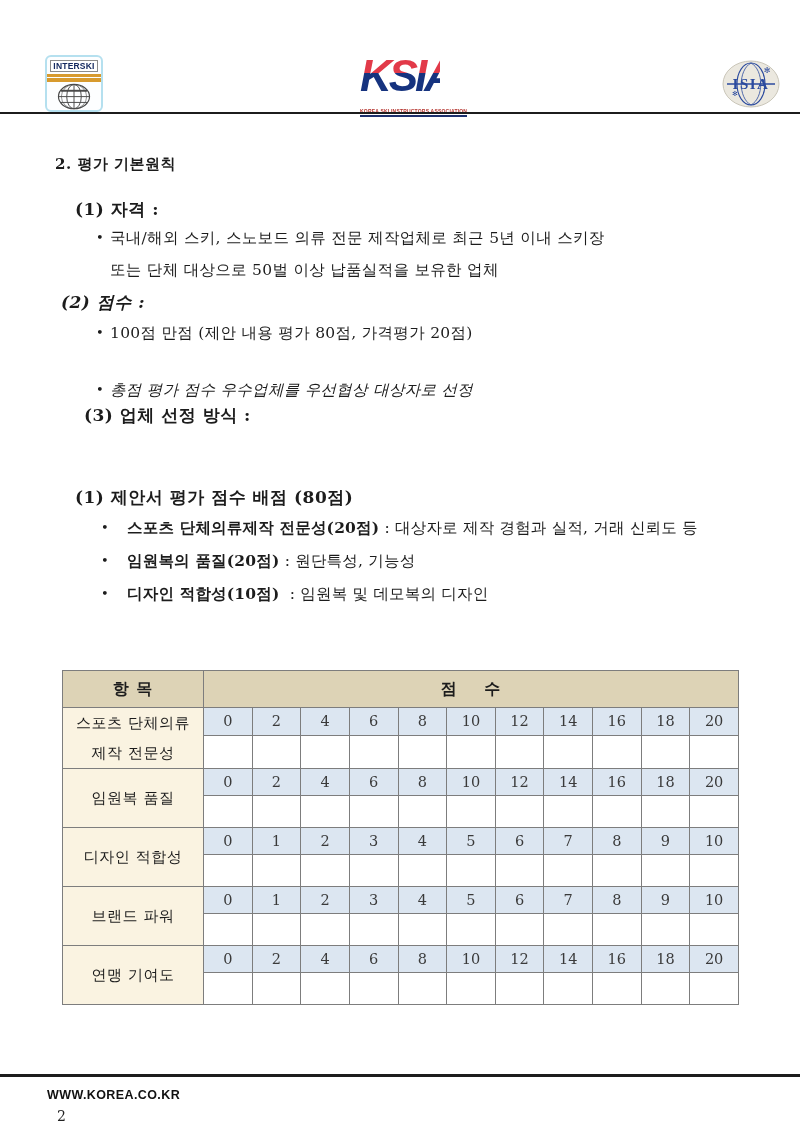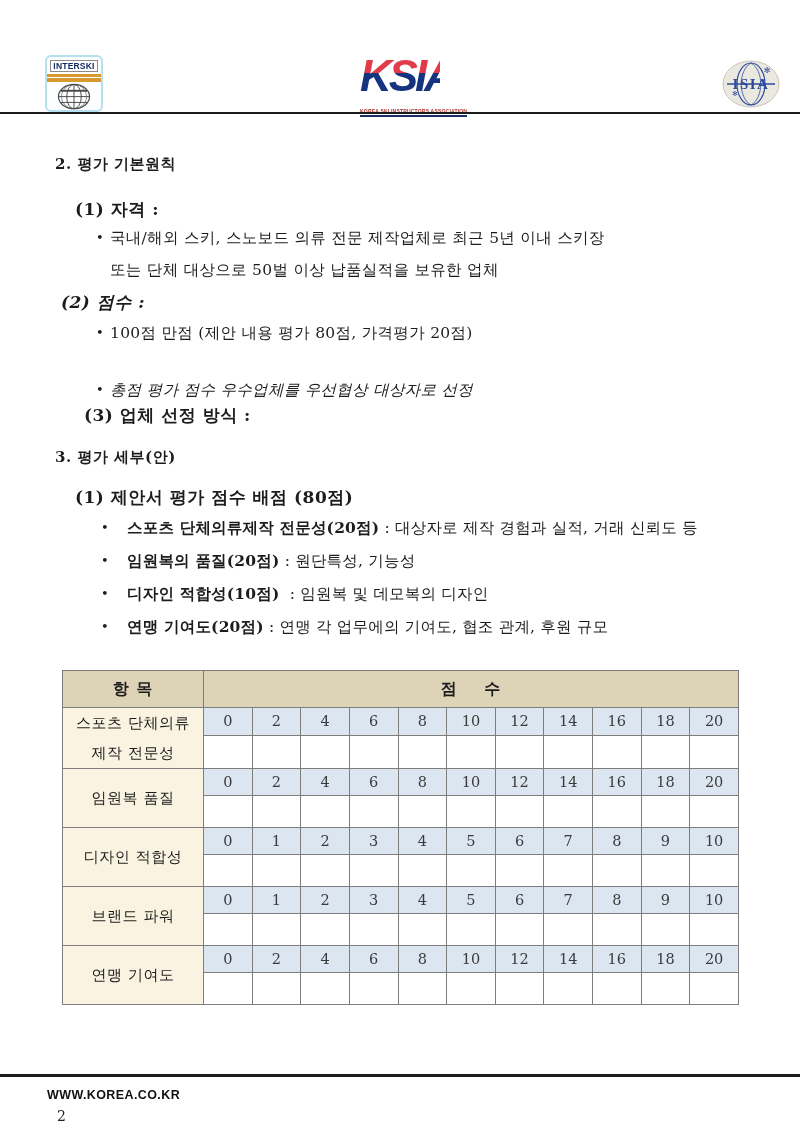--- a/index.html
+++ b/index.html
@@ -130,36 +130,32 @@
   <div class="abs sub-head" style="left:75px; top:198px;">(1) 자격 :</div>
   <div class="abs bullet" style="left:110px; top:222px; width:650px;">국내/해외 스키, 스노보드 의류 전문 제작업체로 최근 5년 이내 스키장
 또는 단체 대상으로 50벌 이상 납품실적을 보유한 업체</div>
 
   <div class="abs sub-head" style="left:61px; top:291px;font-style:italic;">(2) 점수 :</div>
   <div class="abs bullet" style="left:110px; top:317px; width:650px;">100점 만점 (제안 내용 평가 80점, 가격평가 20점)</div>
 
   <div class="abs sub-head" style="left:84px; top:356px;margin-top:48px;">(3) 업체 선정 방식 :</div>
   <div class="abs bullet" style="left:110px; top:374px; width:650px;font-style:italic;">총점 평가 점수 우수업체를 우선협상 대상자로 선정</div>
 
-  <div class="abs sec-title" style="left:55px; top:448px;">3. 평가 세부(안)</div>
   <div class="abs sub-head" style="left:75px; top:486px;">(1) 제안서 평가 점수 배점 (80점)</div>
 
   <ul class="criteria abs" style="left:127px; top:517px;">
     <li>
       <span class="crit-label">스포츠 단체의류제작 전문성(20점)</span><span class="crit-desc"> : 대상자로 제작 경험과 실적, 거래 신뢰도 등</span>
     </li>
     <li>
       <span class="crit-label">임원복의 품질(20점)</span><span class="crit-desc"> : 원단특성, 기능성</span>
     </li>
     <li>
       <span class="crit-label">디자인 적합성(10점)</span><span class="crit-desc">  : 임원복 및 데모복의 디자인</span>
     </li>
-    <li>
-      <span class="crit-label">연맹 기여도(20점)</span><span class="crit-desc"> : 연맹 각 업무에의 기여도, 협조 관계, 후원 규모</span>
-    </li>
   </ul>
 
   <div class="score-table-wrap">
     <table class="score-table">
       <colgroup>
         <col style="width:141px;">
         <col>
           <col>
           <col>
           <col>

